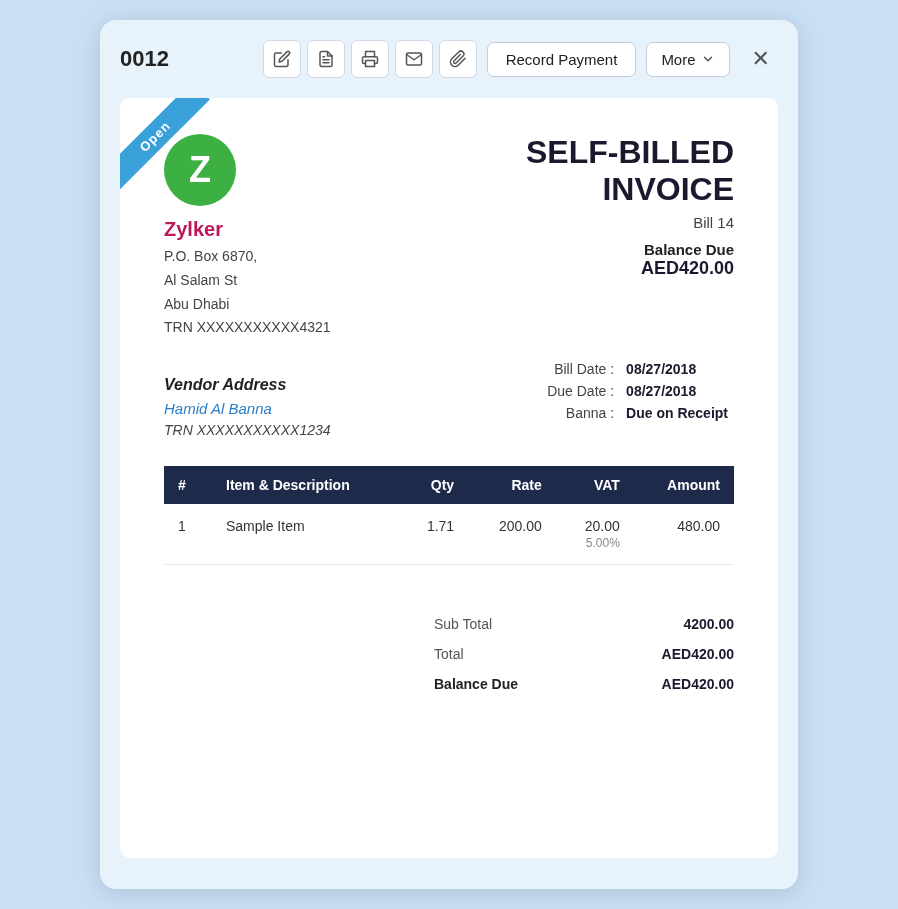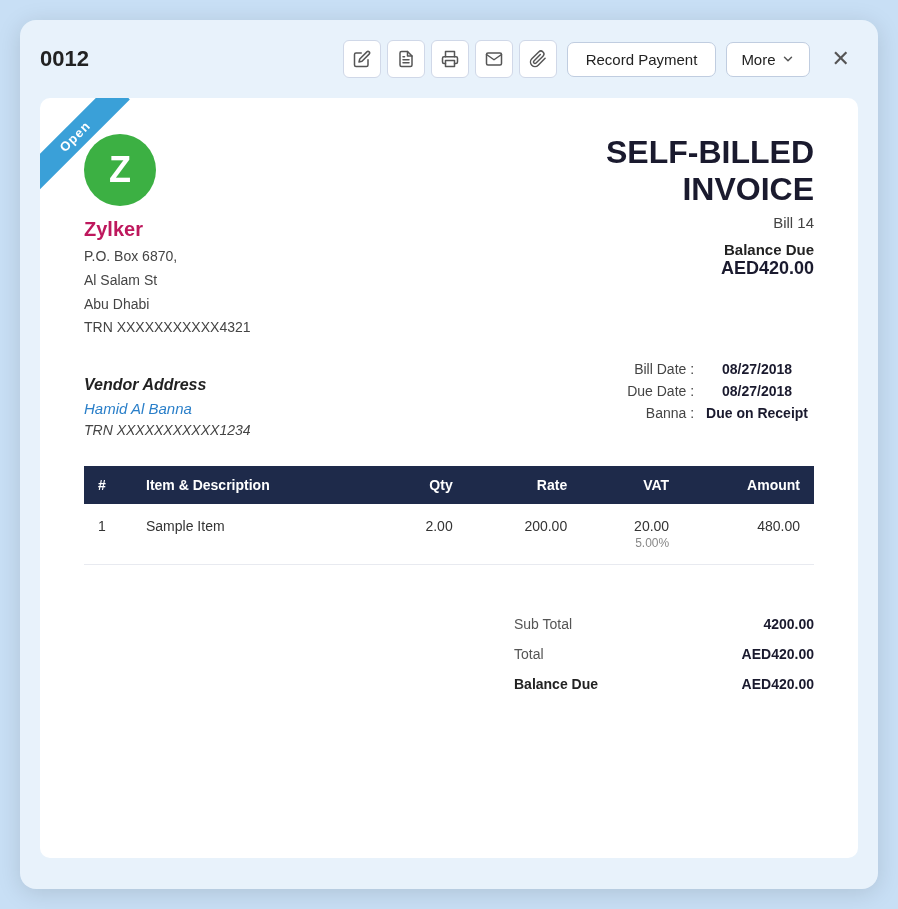--- a/index.html
+++ b/index.html
@@ -7,21 +7,21 @@
       background: #c8dff5;
       display: flex;
       justify-content: center;
       align-items: center;
       min-height: 100vh;
       font-family: 'Segoe UI', Arial, sans-serif;
     }
     .window {
       background: #e8f2fb;
       border-radius: 16px;
-      width: 858px;
+      width: 698px;
       min-height: 869px;
       padding: 20px;
       box-shadow: 0 4px 24px rgba(0,0,0,0.13);
     }
     .toolbar {
       display: flex;
       align-items: center;
       margin-bottom: 20px;
       gap: 10px;
     }
@@ -192,21 +192,21 @@
     .dates-table {
       border-collapse: collapse;
     }
     .dates-table td {
       padding: 3px 6px;
       color: #444;
     }
     .dates-table td:last-child {
       font-weight: 600;
       color: #1a1a2e;
-      text-align: center;
+      text-align: left;
     }
     .divider-section {
       clear: both;
       margin-top: 28px;
     }
     .items-table {
       width: 100%;
       border-collapse: collapse;
       margin-top: 0;
     }
@@ -389,21 +389,21 @@
             <th>Rate</th>
             <th>VAT</th>
             <th>Amount</th>
           </tr>
         </thead>
         <tbody id="items-tbody">
 
         <tr>
       <td>1</td>
       <td>Sample Item</td>
-      <td style="text-align:right;">2.00</td>
+      <td style="text-align:right;">1.71</td>
       <td style="text-align:right;">200.00</td>
       <td style="text-align:right;">20.00<div class="vat-pct">5.00%</div></td>
       <td style="text-align:right;">480.00</td>
     </tr>
           </tbody>
       </table>
     </div>
 
     <div style="display:flex; justify-content:flex-end; margin-top:24px;">
       <div class="totals-section" style="float:none; width:300px;">

